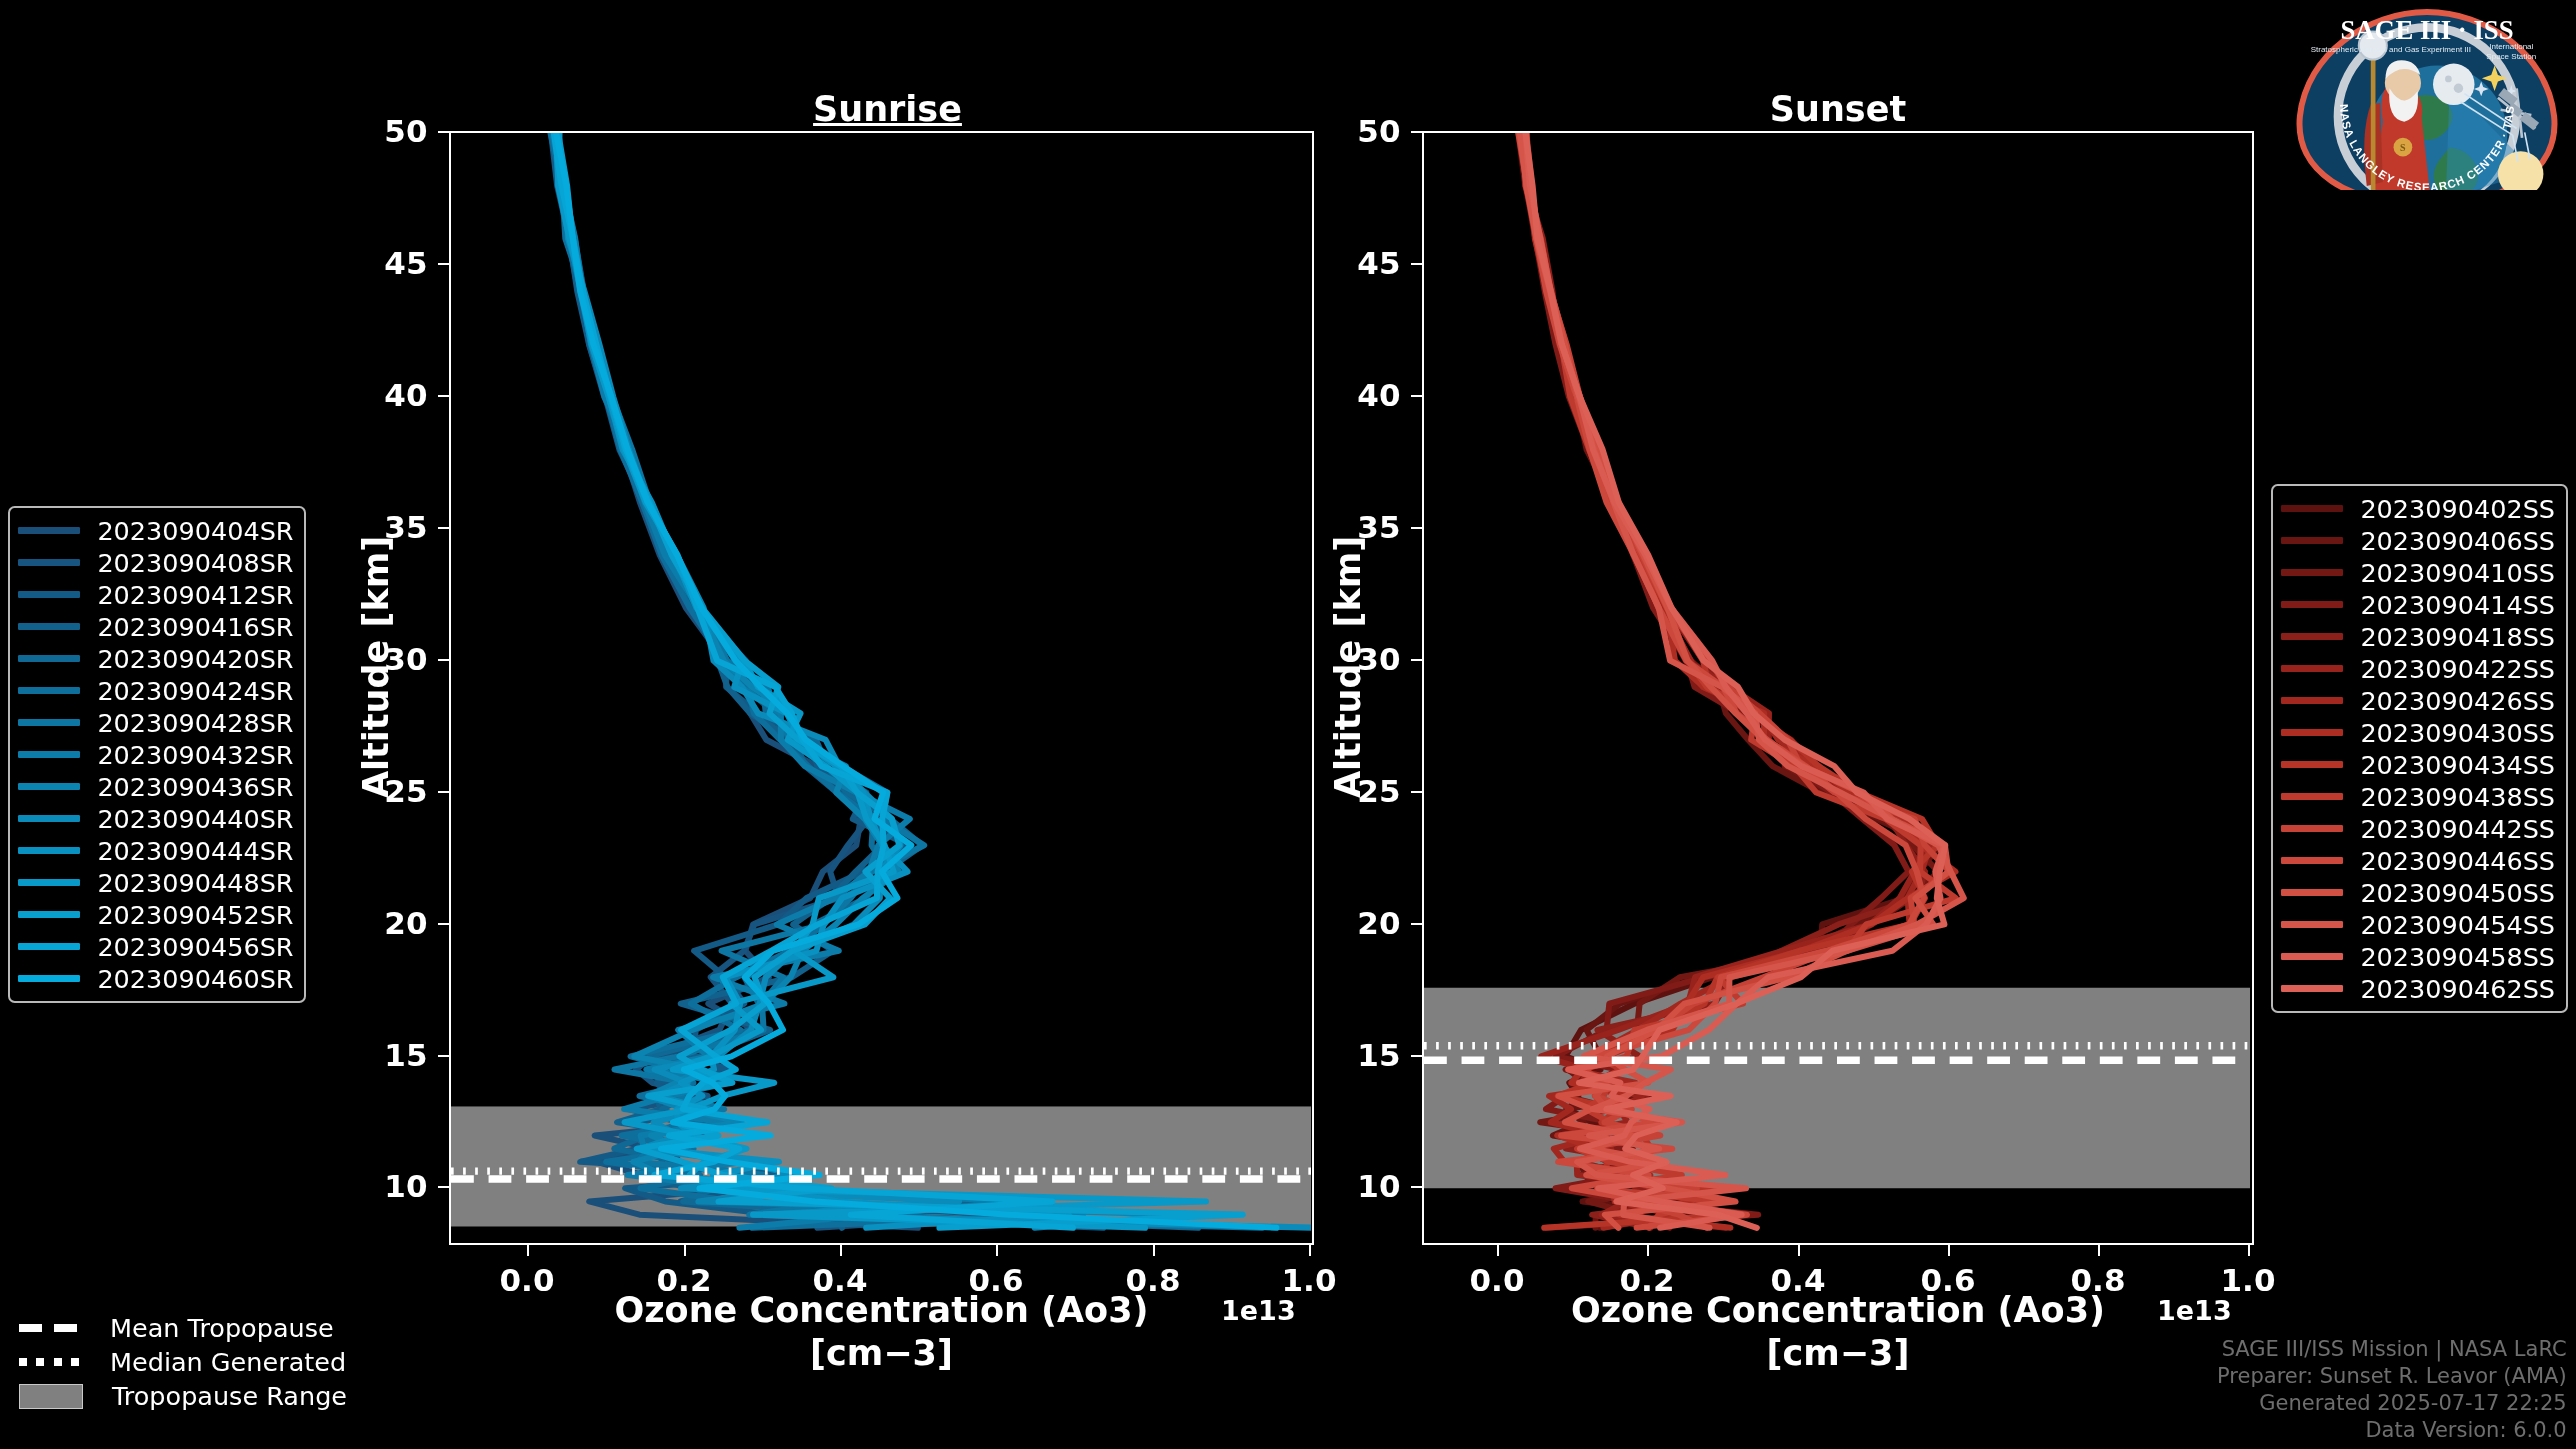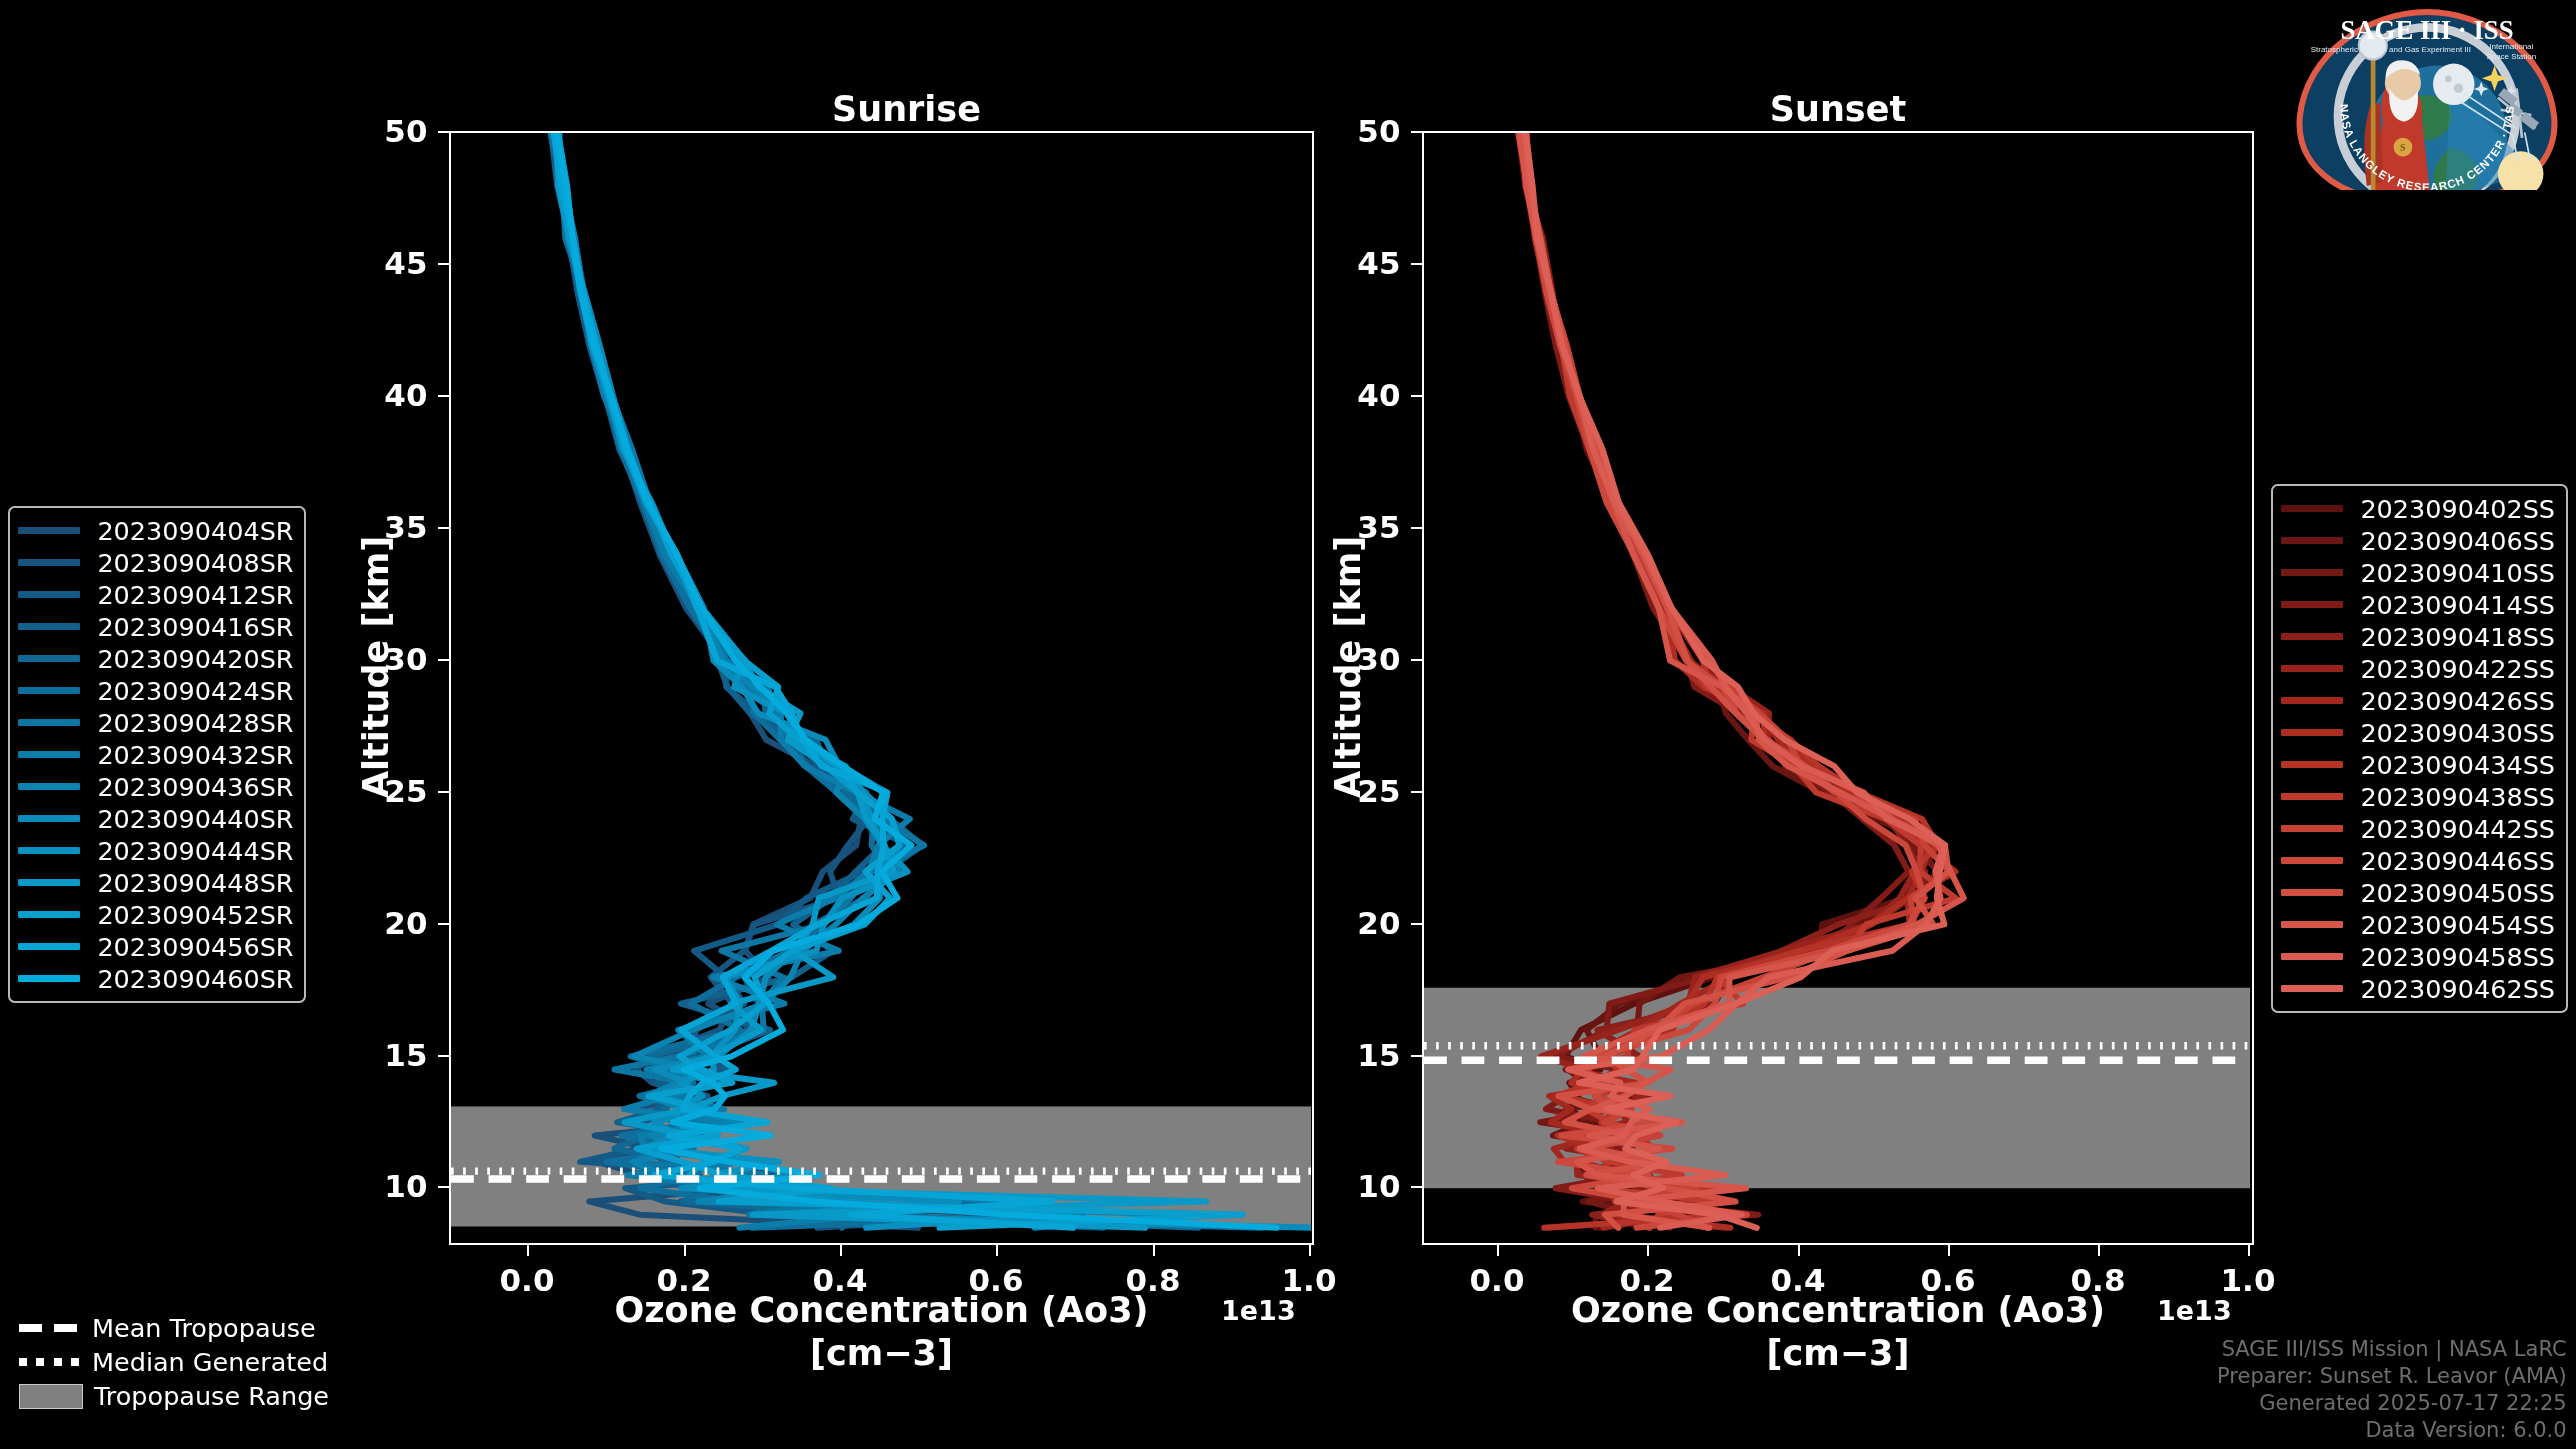--- a/index.html
+++ b/index.html
@@ -33,41 +33,41 @@
   .legend-box{position:absolute;border:2px solid #b9b9b9;border-radius:6.7px;
     background:#000;padding:6.7px 10.7px 6.7px 8px;}
   .legend-row{display:flex;align-items:center;height:32px;}
   .legend-swatch{width:62px;height:7.4px;border-radius:1.3px;flex:0 0 auto;}
   .legend-text{font-size:25.5px;margin-left:17.4px;white-space:nowrap;}
   .legend-left .legend-text{text-align:left;}
   .legend-right .legend-row{justify-content:flex-start;}
 
   .tropo-legend{position:absolute;}
   .tropo-row{display:flex;align-items:center;height:34px;}
-  .tropo-text{font-size:25.5px;margin-left:11px;white-space:nowrap;}
+  .tropo-text{font-size:25.5px;margin-left:29px;white-space:nowrap;}
   .sw-dash{width:62px;height:8px;flex:0 0 auto;
      background:repeating-linear-gradient(to right,#fff 0 23px,transparent 23px 35px);}
   .sw-dot{width:62px;height:8px;flex:0 0 auto;
      background:repeating-linear-gradient(to right,#fff 0 8px,transparent 8px 17.4px);}
   .sw-band{width:62px;height:23px;flex:0 0 auto;background:#808080;border:1.3px solid #c9c9c9;}
 
   
   #footer{position:absolute;right:9.4px;bottom:5.4px;text-align:right;
      font-size:21px;color:#6e6e6e;line-height:1.28;}
 
   
   #logo{position:absolute;}
 </style>
 </head>
 <body>
 
 <div class="abs" id="main-title">
 </div>
 
-<div class="abs sub-title" id="sub-left" style="left:474px;top:89px;width:865px;">Sunrise</div>
+<div class="abs sub-title" id="sub-left" style="left:455px;top:89px;width:865px;text-decoration:underline;">Sunrise</div>
 <div class="abs sub-title" id="sub-right" style="left:1422px;top:89px;width:832px;">Sunset</div>
 
 <div class="abs plot-frame" id="plot-left" style="left:449px;top:131px;width:865px;height:1114px;">
   <svg id="svg-left" width="860" height="1108" viewBox="0 0 1282 1652" preserveAspectRatio="none" style="position:absolute;left:0;top:0;">
       <rect x="0" width="1282" y="1451.4" height="178.96666666666647" fill="#808080"></rect>
       <path d="M696.0,1632.3 L281.0,1612.7 L206.0,1593.0 L440.2,1573.3 L285.7,1553.7 L217.7,1534.0 L300.9,1514.3 L214.2,1494.7 L409.4,1475.0 L370.8,1455.3 L321.4,1435.7 L356.2,1416.0 L307.5,1396.3 L306.2,1376.7 L451.0,1337.3 L383.6,1298.0 L473.8,1258.7 L438.8,1219.3 L450.3,1180.0 L535.6,1140.7 L554.3,1101.3 L604.1,1062.0 L610.7,1022.7 L594.4,983.3 L545.0,944.0 L470.0,904.7 L446.2,865.3 L449.3,826.0 L408.2,786.7 L350.2,708.0 L311.2,629.3 L281.6,550.7 L256.7,472.0 L239.0,393.3 L210.4,314.7 L189.7,236.0 L174.9,157.3 L160.3,78.7 L154.9,0.0" fill="none" stroke="#1a4f7a" stroke-width="9" stroke-linejoin="round" stroke-linecap="round"></path>
       <path d="M546.2,1632.3 L854.9,1612.7 L342.1,1593.0 L432.6,1573.3 L275.7,1553.7 L336.6,1534.0 L338.2,1514.3 L304.6,1494.7 L341.6,1475.0 L264.9,1455.3 L382.7,1435.7 L299.9,1416.0 L276.0,1396.3 L299.9,1376.7 L400.1,1337.3 L419.0,1298.0 L387.2,1258.7 L437.0,1219.3 L452.1,1180.0 L577.5,1140.7 L565.2,1101.3 L591.6,1062.0 L622.0,1022.7 L590.3,983.3 L530.7,944.0 L495.6,904.7 L483.3,865.3 L436.9,826.0 L439.5,786.7 L363.7,708.0 L316.4,629.3 L284.6,550.7 L263.4,472.0 L228.4,393.3 L205.7,314.7 L197.6,236.0 L183.9,157.3 L162.2,78.7 L152.9,0.0" fill="none" stroke="#17547f" stroke-width="9" stroke-linejoin="round" stroke-linecap="round"></path>
       <path d="M972.1,1632.3 L479.7,1612.7 L319.5,1593.0 L259.6,1573.3 L521.7,1553.7 L192.5,1534.0 L278.3,1514.3 L295.4,1494.7 L282.9,1475.0 L353.8,1455.3 L324.0,1435.7 L306.9,1416.0 L412.5,1396.3 L360.6,1376.7 L364.9,1337.3 L437.1,1298.0 L409.2,1258.7 L362.5,1219.3 L487.6,1180.0 L530.1,1140.7 L613.9,1101.3 L683.0,1062.0 L599.0,1022.7 L619.1,983.3 L546.0,944.0 L535.8,904.7 L457.7,865.3 L410.1,826.0 L411.6,786.7 L361.5,708.0 L322.3,629.3 L288.9,550.7 L251.0,472.0 L229.9,393.3 L205.8,314.7 L188.2,236.0 L176.4,157.3 L158.3,78.7 L149.1,0.0" fill="none" stroke="#145a86" stroke-width="9" stroke-linejoin="round" stroke-linecap="round"></path>
       <path d="M582.9,1632.3 L574.4,1612.7 L800.5,1593.0 L357.8,1573.3 L276.4,1553.7 L315.1,1534.0 L312.1,1514.3 L380.4,1494.7 L247.5,1475.0 L312.4,1455.3 L306.0,1435.7 L348.5,1416.0 L291.0,1396.3 L370.5,1376.7 L475.6,1337.3 L342.5,1298.0 L508.1,1258.7 L569.3,1219.3 L510.2,1180.0 L566.6,1140.7 L603.3,1101.3 L643.8,1062.0 L636.0,1022.7 L575.0,983.3 L528.4,944.0 L511.4,904.7 L446.1,865.3 L412.1,826.0 L397.9,786.7 L364.8,708.0 L318.4,629.3 L284.7,550.7 L255.9,472.0 L239.9,393.3 L210.9,314.7 L190.3,236.0 L175.6,157.3 L164.2,78.7 L153.0,0.0" fill="none" stroke="#12618d" stroke-width="9" stroke-linejoin="round" stroke-linecap="round"></path>
       <path d="M1113.8,1632.3 L615.8,1612.7 L346.0,1593.0 L392.8,1573.3 L296.7,1553.7 L343.5,1534.0 L243.5,1514.3 L290.9,1494.7 L353.9,1475.0 L315.0,1455.3 L352.2,1435.7 L387.1,1416.0 L337.4,1396.3 L295.5,1376.7 L446.3,1337.3 L458.6,1298.0 L437.6,1258.7 L527.6,1219.3 L540.3,1180.0 L618.5,1140.7 L646.7,1101.3 L702.7,1062.0 L654.3,1022.7 L589.3,983.3 L560.7,944.0 L544.1,904.7 L469.2,865.3 L465.1,826.0 L423.9,786.7 L369.6,708.0 L320.0,629.3 L295.3,550.7 L262.3,472.0 L237.8,393.3 L211.4,314.7 L197.9,236.0 L184.5,157.3 L167.6,78.7 L155.8,0.0" fill="none" stroke="#106894" stroke-width="9" stroke-linejoin="round" stroke-linecap="round"></path>

